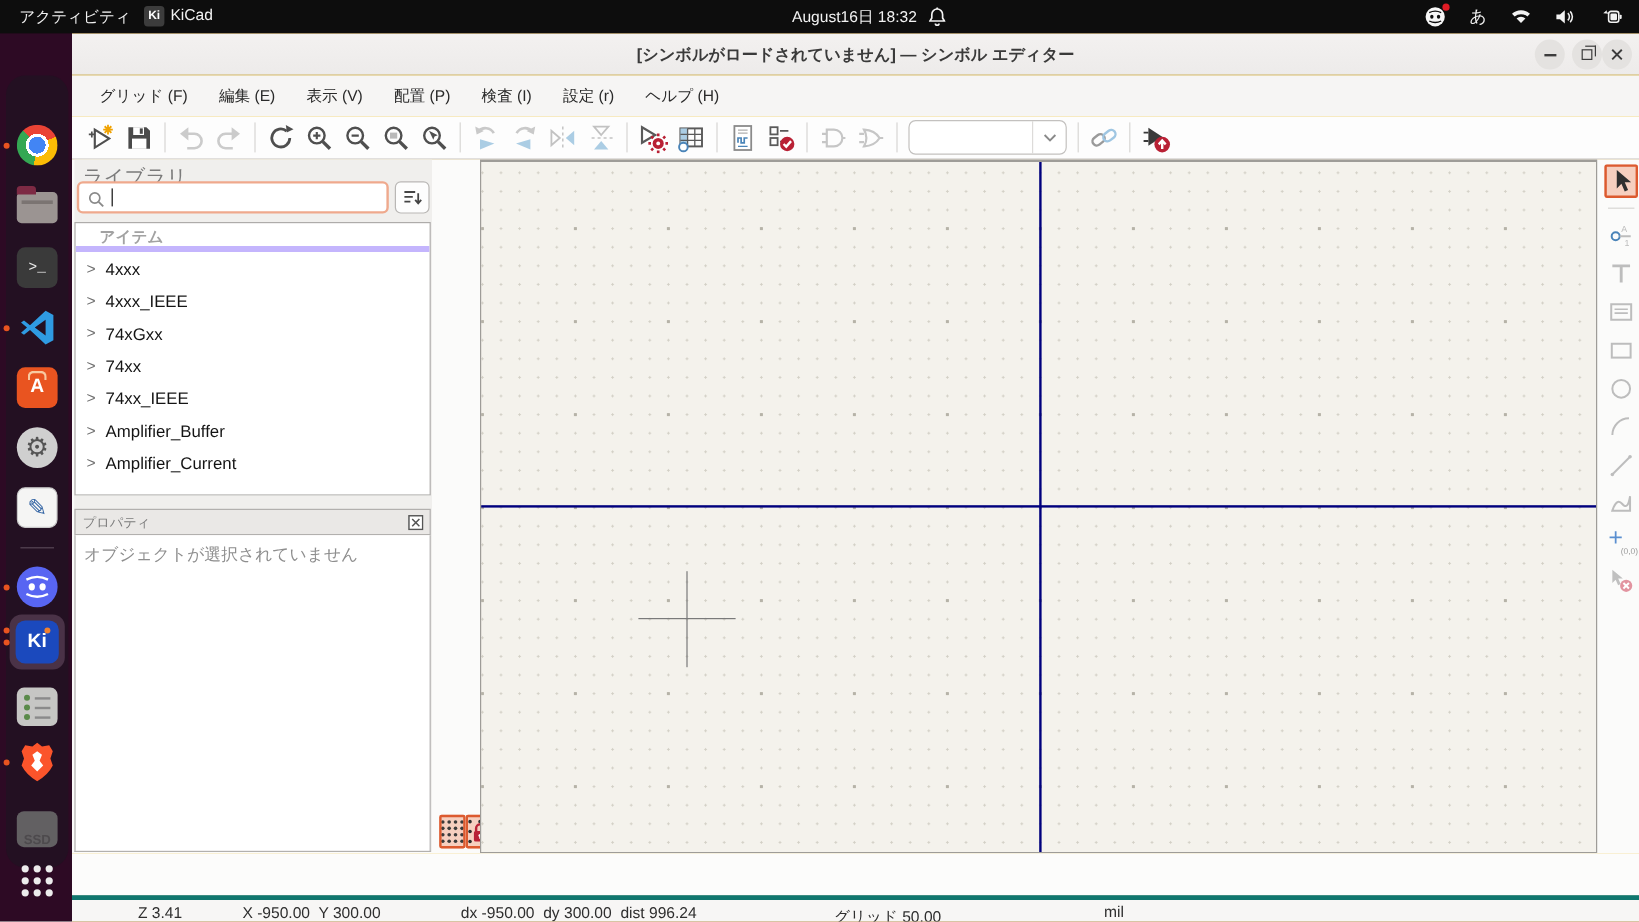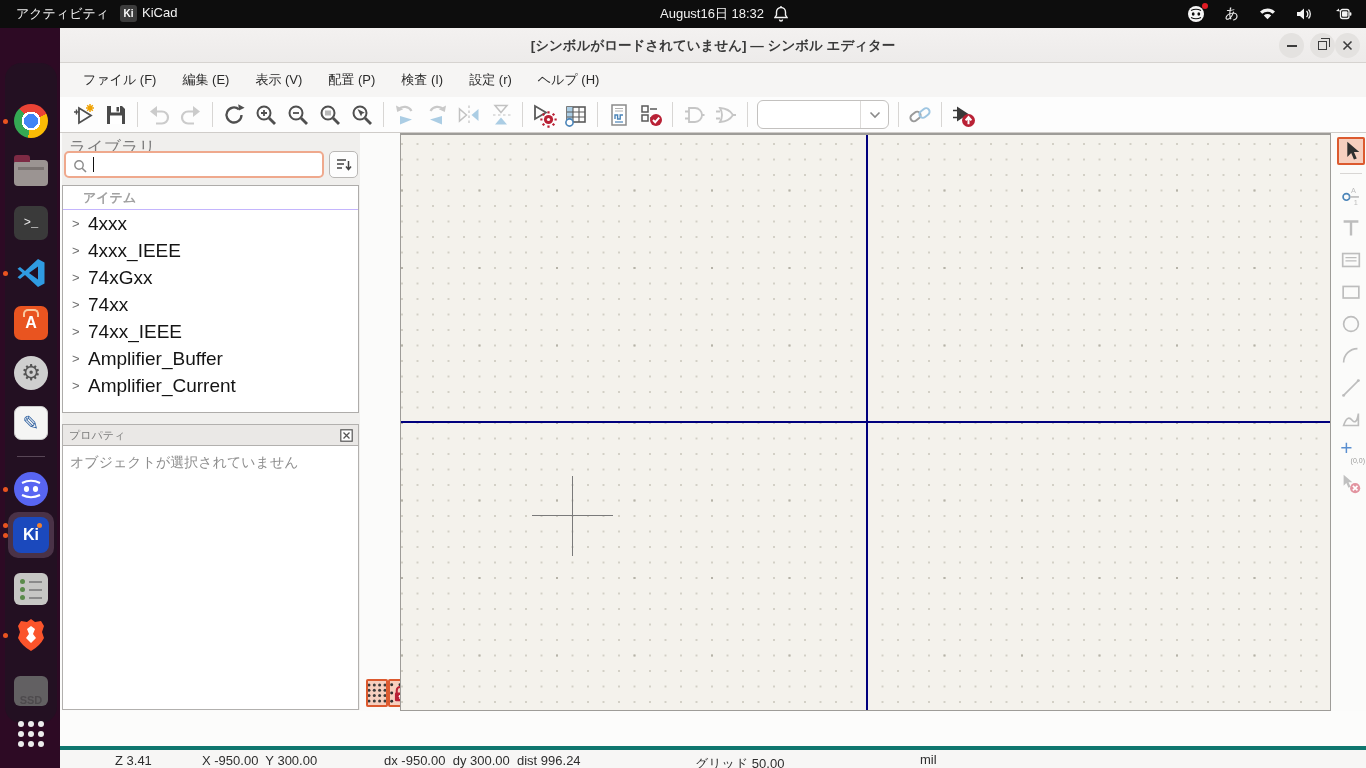--- a/index.html
+++ b/index.html
@@ -98,22 +98,22 @@
   .searchbox { position:absolute; left:2px; top:18px; width:260px; height:27px; background:#fff;
     border:2px solid #efa98d; border-radius:5px; }
   .searchbox input { position:absolute; left:26px; top:1px; width:225px; height:21px; border:none;
     outline:none; font-size:13px; background:transparent; }
   .caret { position:absolute; left:27px; top:4px; width:1px; height:15px; background:#111; }
   .sortbtn { position:absolute; left:267px; top:18px; width:29px; height:27px; background:#fdfdfd;
     border:1px solid #b9b7b5; border-radius:5px; display:flex; align-items:center; justify-content:center; }
   .libtree { position:absolute; left:0; top:52px; width:297px; height:228px; background:#fff;
     border:1px solid #aeacaa; overflow:hidden; }
   .tree-head { height:24px; line-height:24px; padding-left:20px; font-size:13px; font-weight:bold;
-    color:#a2a2a2; border-bottom:1px solid #c4b5fd; }
-  .tree-row { height:27px; display:flex; align-items:center; padding-left:9px; font-size:19px; color:#141414; }
+    color:#a2a2a2; border-bottom:5px solid #c4b5fd; }
+  .tree-row { height:27px; display:flex; align-items:center; padding-left:9px; font-size:14px; color:#141414; }
   .chev { width:14px; color:#6f6f6f; font-size:13px; }
   .chev::before { content:">"; }
   .tree-row .lbl { padding-left:2px; }
 
   .sash { position:absolute; left:0; top:280px; width:297px; height:11px; background:#f0efed; }
   .props-head { position:absolute; left:0; top:291px; width:297px; height:22px; background:#eae8e6;
     border:1px solid #b2b0ae; display:flex; align-items:center; }
   .props-head .panel-label2 { font-size:11px; color:#7b7b7b; padding-left:6px; flex:1; }
   .props-close { width:14px; height:14px; margin-right:5px; display:flex; align-items:center; justify-content:center; }
   .props-body { position:absolute; left:0; top:313px; width:297px; height:264px; background:#fff;
@@ -293,21 +293,21 @@
           <div class="rest-box"></div>
         </div>
       <div class="winbtn cls">
         <svg width="11" height="11" viewBox="0 0 11 11">
             <path d="M1.5 1.5 L9.5 9.5 M9.5 1.5 L1.5 9.5" stroke="#3c3c3c" stroke-width="1.6"></path>
           </svg>
       </div>
     </div>
 
     <div class="menubar">
-      <span class="menu-item">ファイル (F)</span>
+      <span class="menu-item">グリッド (F)</span>
       <span class="menu-item">編集 (E)</span>
       <span class="menu-item">表示 (V)</span>
       <span class="menu-item">配置 (P)</span>
       <span class="menu-item">検査 (I)</span>
       <span class="menu-item">設定 (r)</span>
       <span class="menu-item">ヘルプ (H)</span>
     </div>
 
     <div class="toolbar">
       <div class="tbtn">

